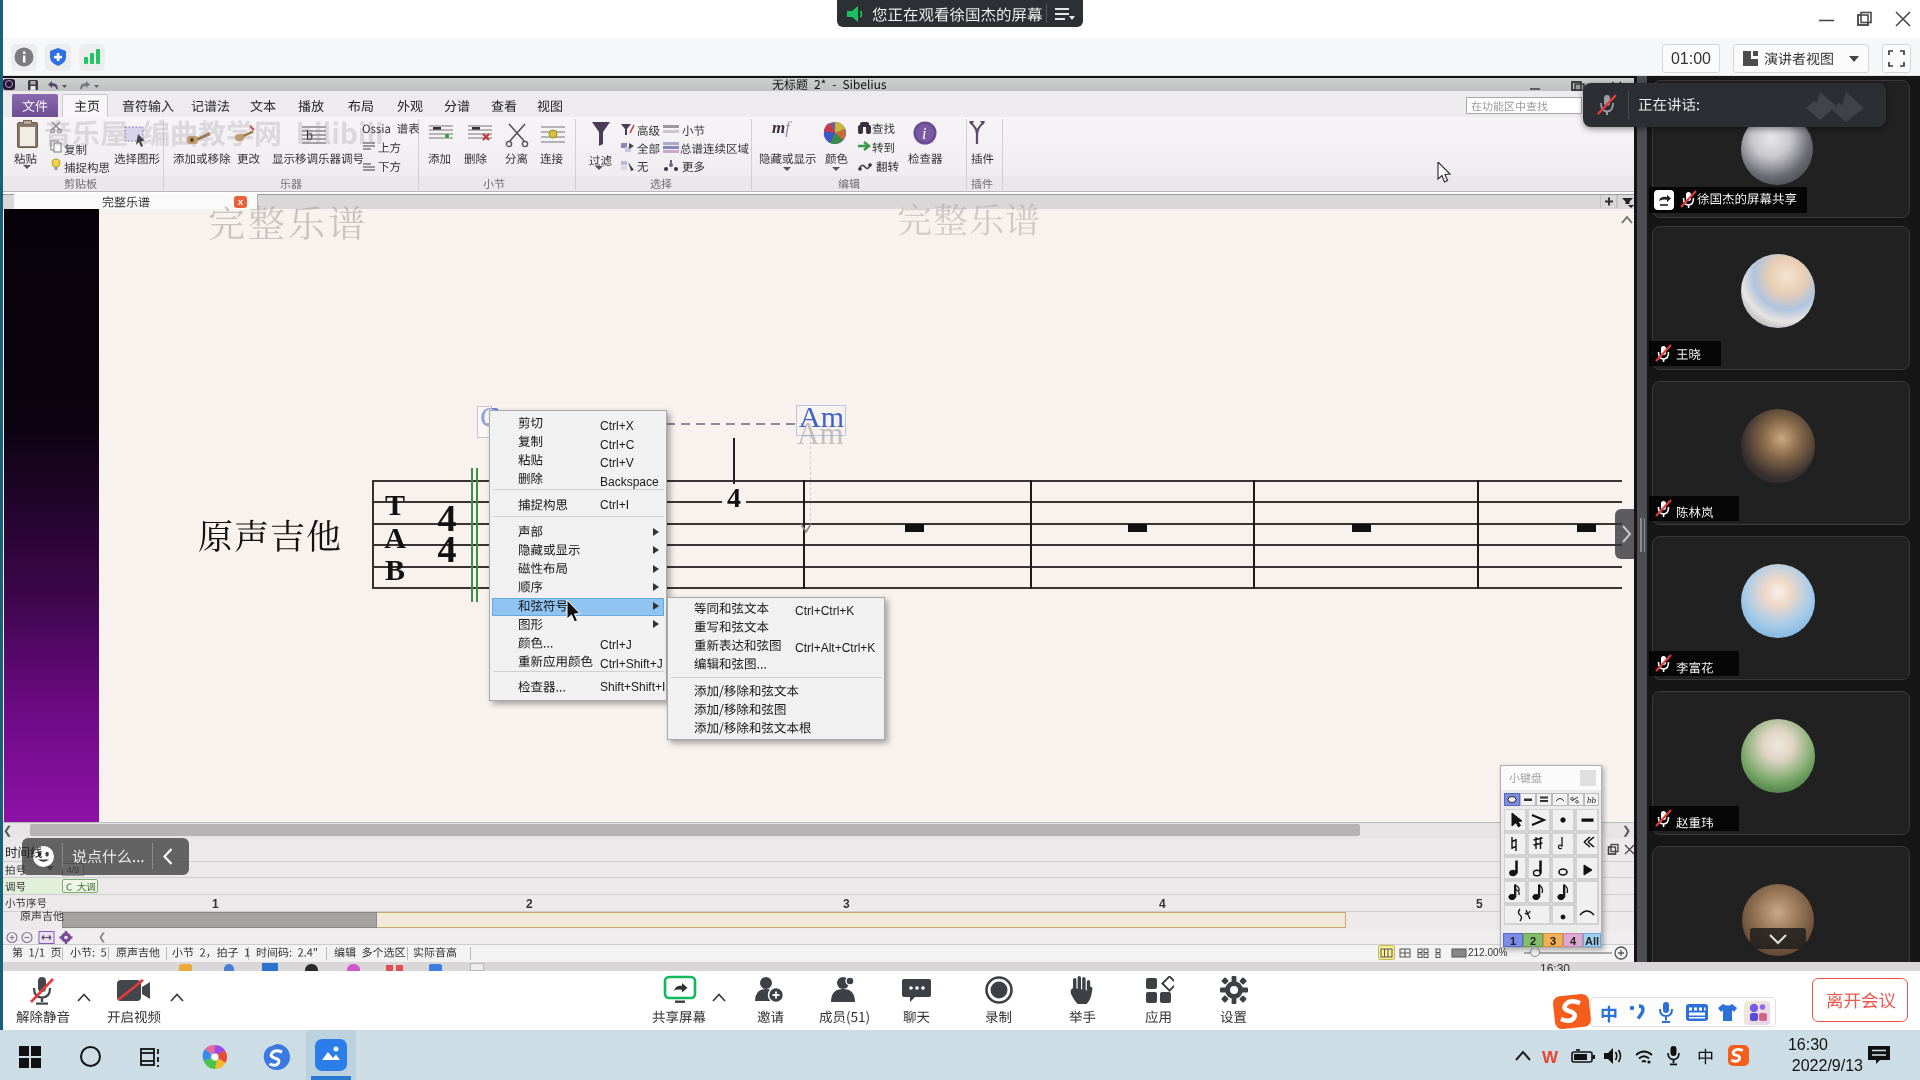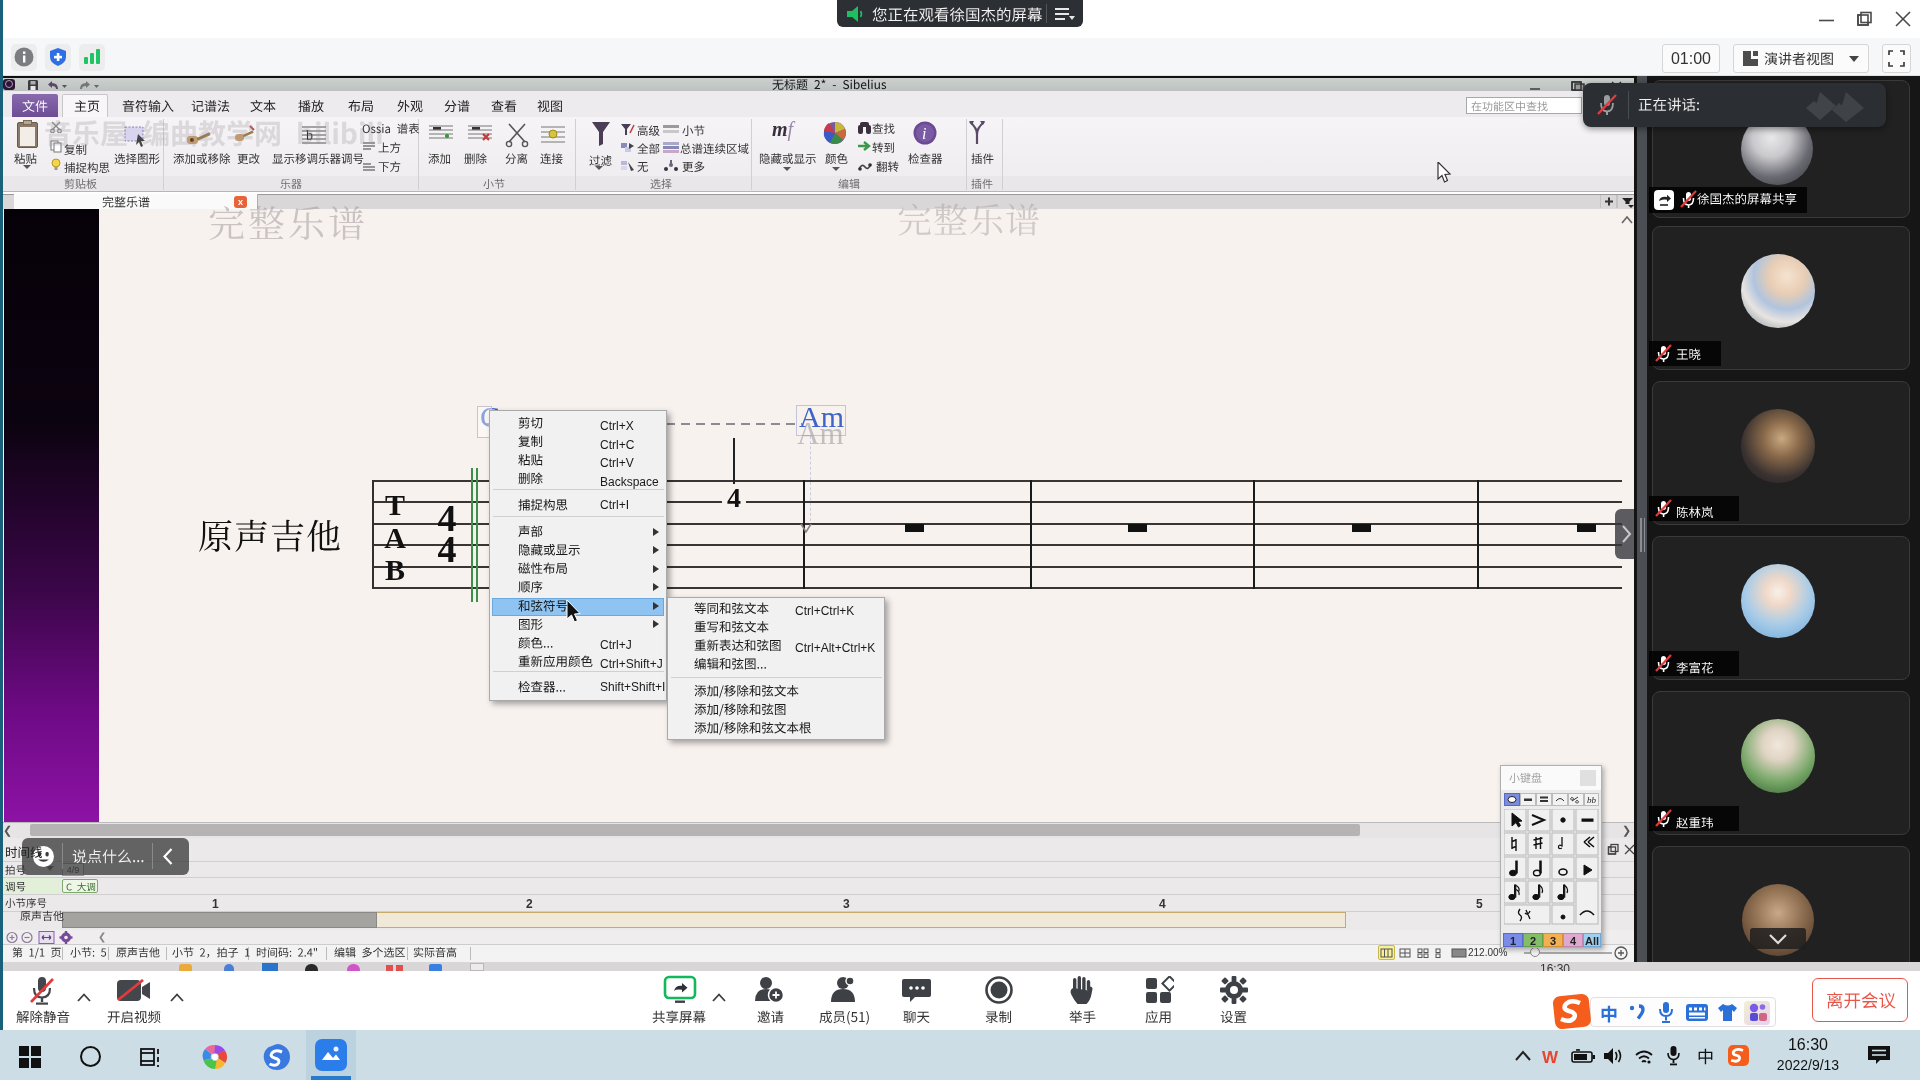--- a/index.html
+++ b/index.html
@@ -241,21 +241,21 @@
     <rect x="0" y="4" width="16" height="3" fill="#8888b8"></rect>
     <rect x="0" y="8" width="16" height="3" fill="#c8a8c8"></rect>
   </svg>
 <svg class="a" style="left:663px;top:160px" width="16" height="12" viewBox="0 0 16 12">
     <circle cx="3" cy="9" r="2" fill="#334"></circle>
     <circle cx="8" cy="5" r="2" fill="#667"></circle>
     <circle cx="13" cy="9" r="2" fill="#334"></circle>
     <rect x="7" y="0" width="2" height="5" fill="#667"></rect>
   </svg>
 
-<div class="a serif" style="left:772px;top:118px;font-size:20px;font-style:italic;color:#3a3040"><b>m</b><span style="color:#9a8aaa">f</span></div>
+<div class="a serif" style="left:772px;top:118px;font-size:17px;font-style:italic;color:#3a3040"><b>m</b><span style="color:#9a8aaa">f</span></div>
 <div class="a" style="left:783px;top:167px;width:0;height:0;border-left:4px solid transparent;border-right:4px solid transparent;border-top:4px solid #555"></div>
 <svg class="a" style="left:822px;top:120px" width="26" height="26" viewBox="0 0 26 26">
     <circle cx="13" cy="13" r="11" fill="#7a5a9a"></circle>
     <path d="M13 13 L13 2 A11 11 0 0 1 23 9 Z" fill="#c8b83a"></path>
     <path d="M13 13 L23 9 A11 11 0 0 1 21 20 Z" fill="#c86a3a"></path>
     <path d="M13 13 L21 20 A11 11 0 0 1 8 23 Z" fill="#3a8a4a"></path>
     <path d="M13 13 L8 23 A11 11 0 0 1 2 11 Z" fill="#3a5ac8"></path>
     <path d="M13 13 L2 11 A11 11 0 0 1 7 3 Z" fill="#c83a4a"></path>
   </svg>
 <div class="a" style="left:832px;top:167px;width:0;height:0;border-left:4px solid transparent;border-right:4px solid transparent;border-top:4px solid #555"></div>
@@ -865,21 +865,21 @@
     <path d="M16 6.5 q-6 -2.5 -9 0.5 q-2.5 3 2 4.2 q5 1.3 3.2 4.3 q-2.5 3 -8 0.8" stroke="#fff" stroke-width="2.8" fill="none"></path>
   </svg>
 <svg class="a" style="left:1866px;top:1044px" width="26" height="24" viewBox="0 0 26 24">
     <path d="M2 2 h22 v14 h-10 l-4 4 v-4 h-8 z" fill="#111"></path>
     <g stroke="#cddde6" stroke-width="1.6">
       <line x1="6" y1="6.5" x2="20" y2="6.5"></line>
       <line x1="6" y1="11" x2="20" y2="11"></line>
     </g>
   </svg>
 <div class="a" style="left:1768px;top:1036px;width:80px;height:20px;font-size:16px;color:#111;text-align:center">16:30</div>
-<div class="a" style="left:1753px;top:1057px;width:110px;height:20px;font-size:14px;color:#111;text-align:center">2022/9/13</div>
+<div class="a" style="left:1753px;top:1057px;width:110px;height:20px;font-size:16px;color:#111;text-align:right">2022/9/13</div>
 
 <svg class="a" style="z-index:30;left:1605px;top:843px" width="30" height="13" viewBox="0 0 30 13">
     <g stroke="#444" stroke-width="1.3" fill="none">
       <rect x="3.5" y="4" width="7" height="7"></rect>
       <rect x="6" y="1.5" width="7" height="7" fill="#ebe9e9"></rect>
       <rect x="3.5" y="4" width="7" height="7" fill="none"></rect>
       <line x1="20" y1="2" x2="29" y2="11"></line>
       <line x1="29" y1="2" x2="20" y2="11"></line>
     </g>
   </svg>

